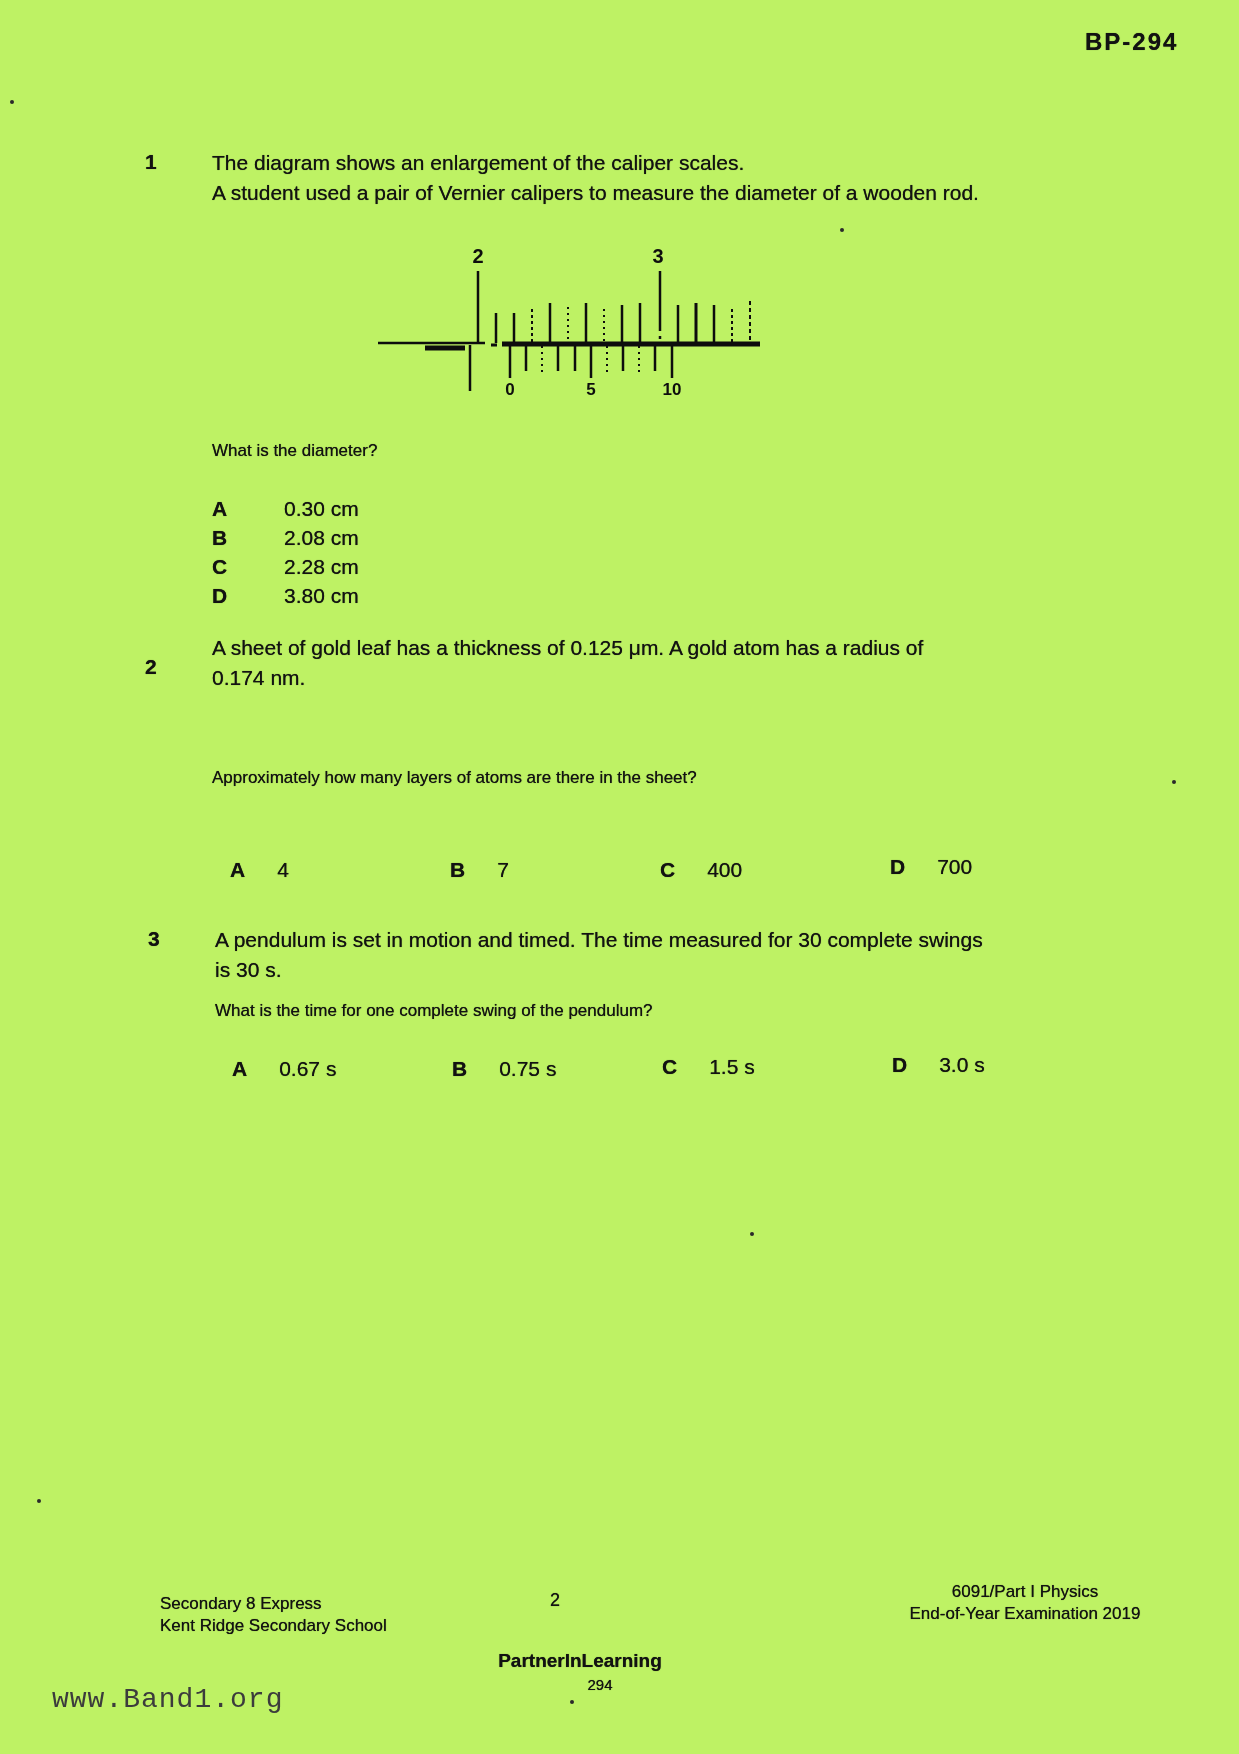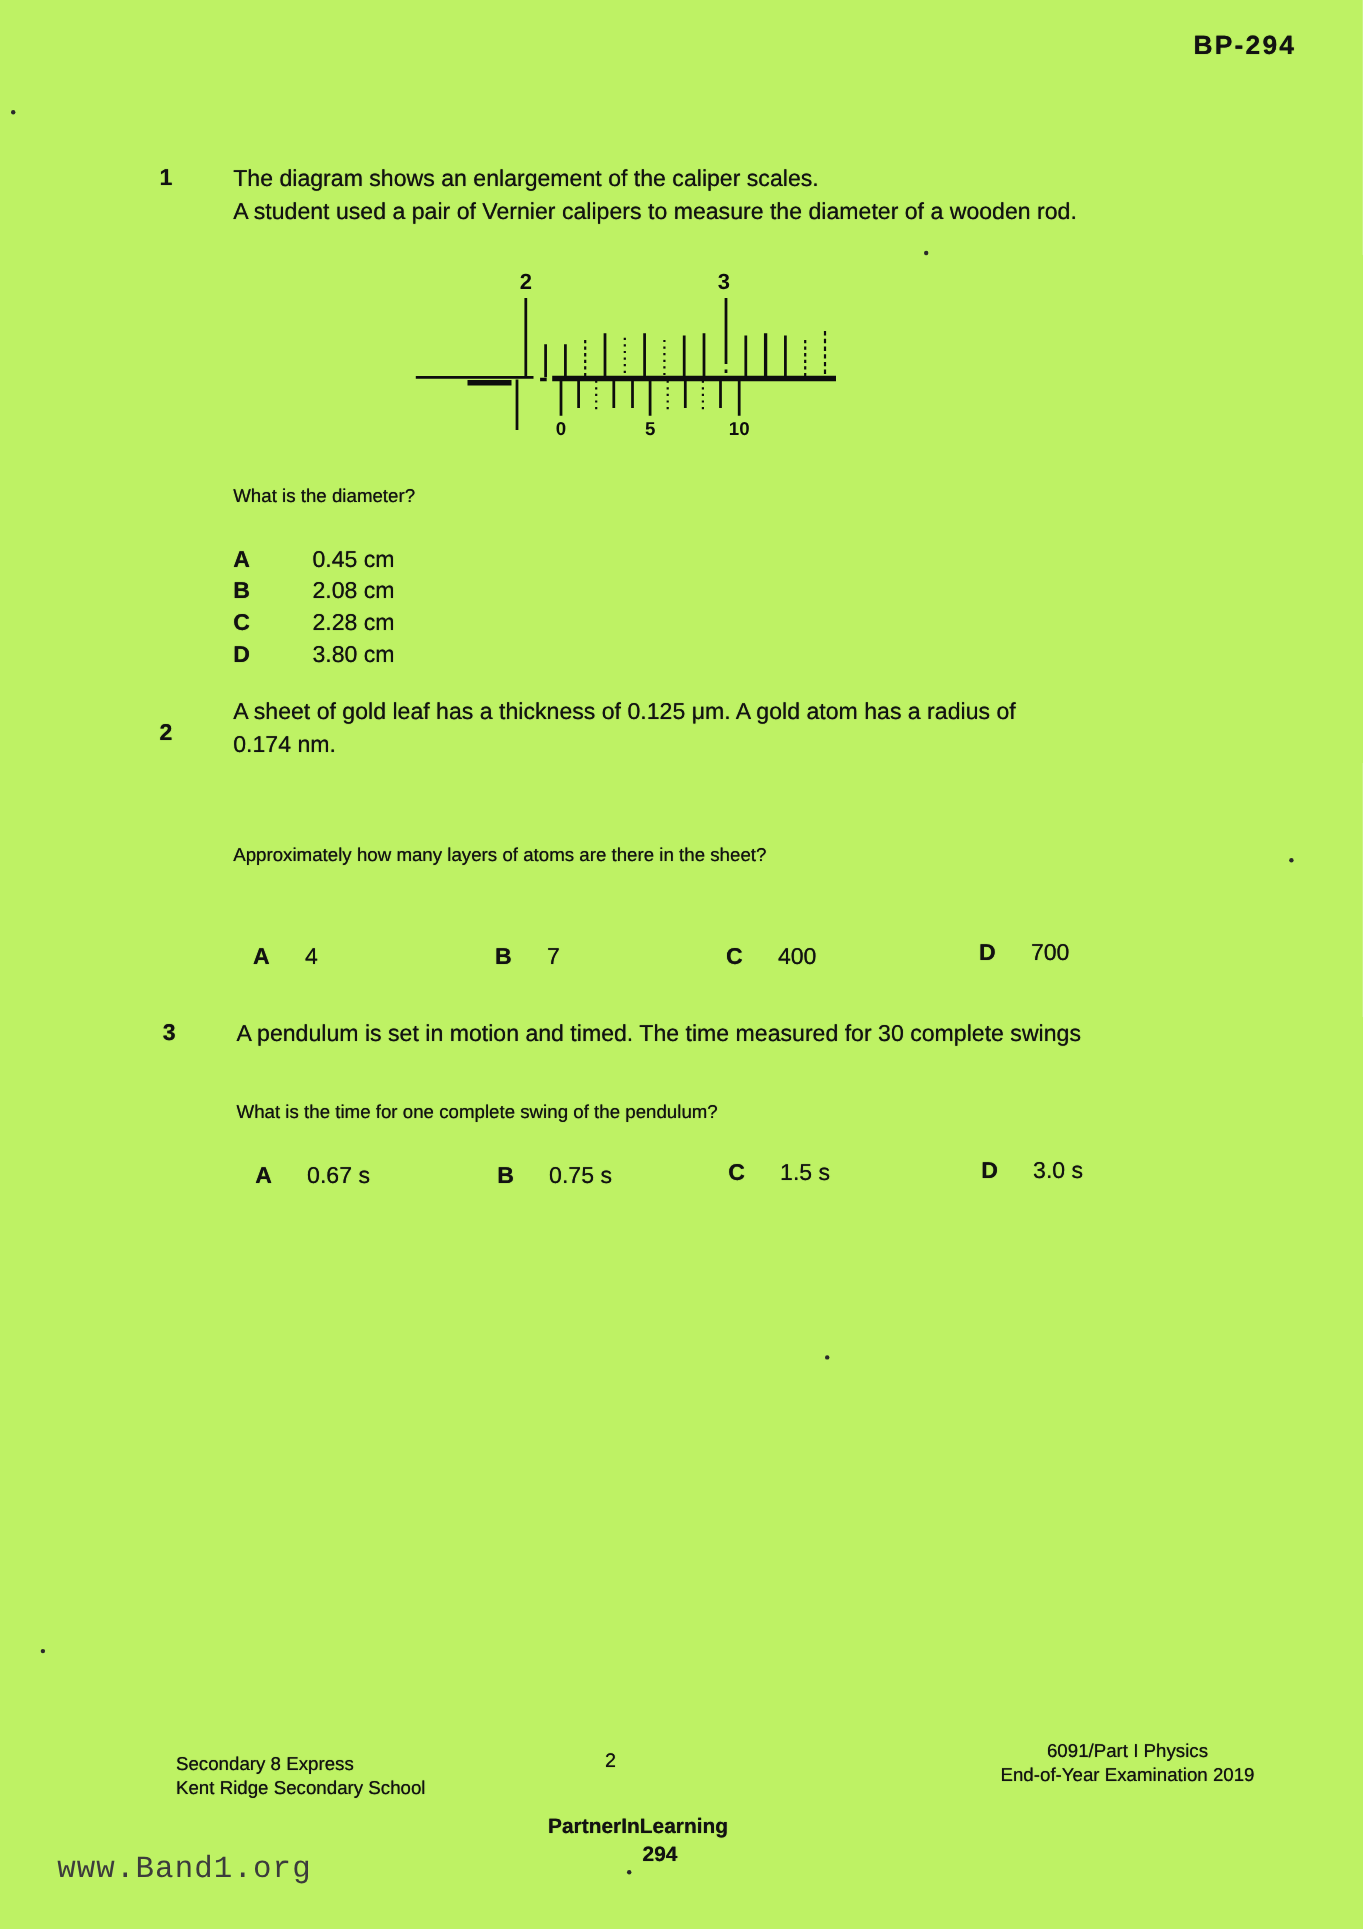--- a/index.html
+++ b/index.html
@@ -13,21 +13,21 @@
   .qnum{font-size:21px;font-weight:700;}
   .qtext{font-size:21px;line-height:30px;white-space:nowrap;}
   .qprompt{font-size:17px;}
   .optlist{font-size:21px;line-height:29px;}
   .opt-letter{display:inline-block;min-width:72px;font-weight:700;}
   .opt-cell{display:flex;gap:32px;font-size:21px;}
   .opt-cell .letter{font-weight:700;}
   .footer-small{font-size:17px;line-height:22px;}
   .footer-page{font-size:18px;}
   .brand{font-size:19px;font-weight:700;}
-  .brand-num{font-size:19px;font-weight:700;}
+  .brand-num{font-size:15px;font-weight:400;}
   .watermark{font-family:Liberation Mono, monospace;font-size:28px;color:#3c3c3c;letter-spacing:1px;}
   .dot{position:absolute;width:4px;height:4px;background:#2a2a2a;border-radius:50%;}
   svg text{font-family:"Liberation Sans", sans-serif;fill:#0d0d0d;}
   svg line{stroke:#0d0d0d;}
 </style>
 </head>
 <body>
 
 <div class="page">
 
@@ -85,21 +85,21 @@
 
       <text x="140" y="152" font-size="17" font-weight="bold" text-anchor="middle">0</text>
       <text x="221" y="152" font-size="17" font-weight="bold" text-anchor="middle">5</text>
       <text x="302" y="152" font-size="17" font-weight="bold" text-anchor="middle">10</text>
     </svg>
 
     <div class="abs qprompt scan-text" style="left:212px;top:441px;">What is the diameter?</div>
 
     <div class="abs optlist scan-text" style="left:212px;top:494px;">
       <div class="opt-row">
-        <span class="opt-letter">A</span><span class="opt-value">0.45 cm</span>
+        <span class="opt-letter">A</span><span class="opt-value">0.30 cm</span>
       </div>
       <div class="opt-row">
         <span class="opt-letter">B</span><span class="opt-value">2.08 cm</span>
       </div>
       <div class="opt-row">
         <span class="opt-letter">C</span><span class="opt-value">2.28 cm</span>
       </div>
       <div class="opt-row">
         <span class="opt-letter">D</span><span class="opt-value">3.80 cm</span>
       </div>
@@ -129,20 +129,21 @@
     <div class="abs opt-cell scan-text" style="left:890px;top:855px;">
       <span class="letter">D</span>
         <span>700</span>
     </div>
   </section>
 
   <section>
     <div class="abs qnum scan-text" style="left:148px;top:927px;">3</div>
     <div class="abs qtext scan-text" style="left:215px;top:925px;">
       <div>A pendulum is set in motion and timed. The time measured for 30 complete swings</div>
+      <div>is 30 s.</div>
     </div>
     <div class="abs qprompt scan-text" style="left:215px;top:1001px;">What is the time for one complete swing of the pendulum?</div>
 
     <div class="abs opt-cell scan-text" style="left:232px;top:1057px;">
       <span class="letter">A</span>
         <span>0.67 s</span>
     </div>
     <div class="abs opt-cell scan-text" style="left:452px;top:1057px;">
       <span class="letter">B</span>
         <span>0.75 s</span>

